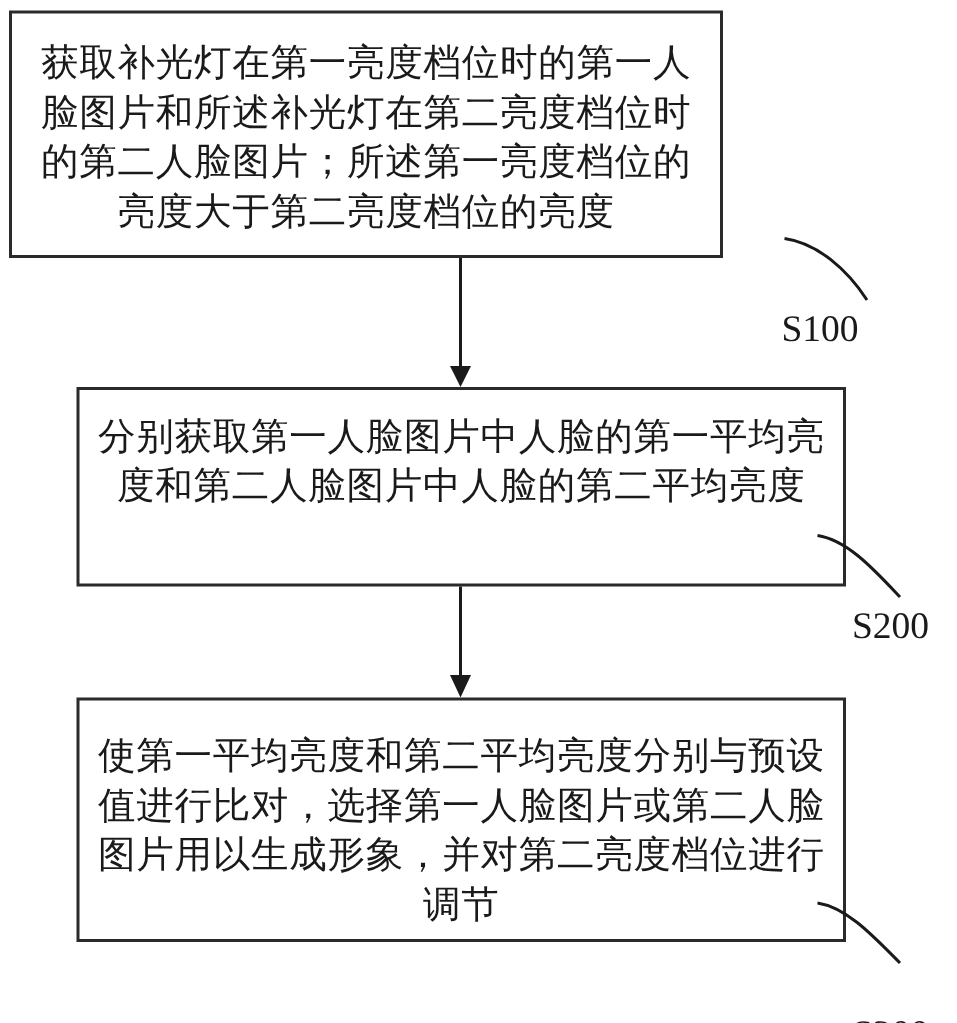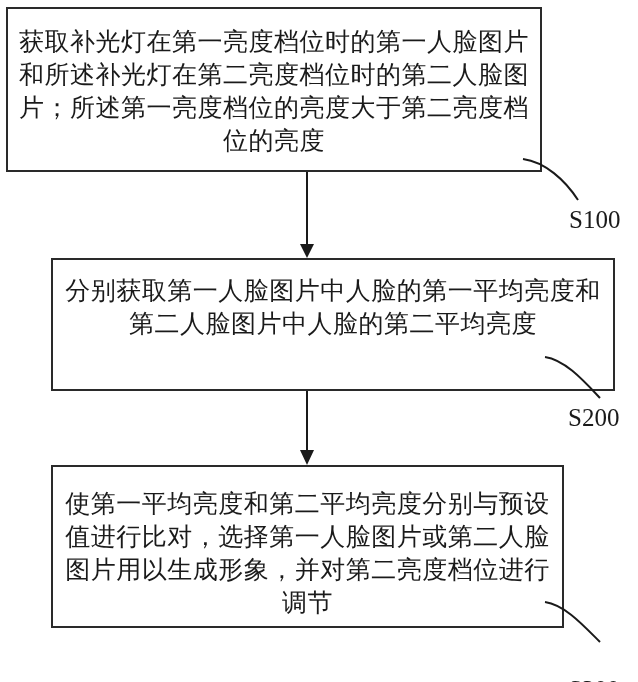--- a/index.html
+++ b/index.html
@@ -1,26 +1,26 @@
 <!DOCTYPE html>
 <html><head>
 <meta charset="utf-8">
 <style>
   html, body { margin:0; padding:0; background:#fff; }
   body { width:638px; height:682px; position:relative; overflow:hidden;
          font-family:"DejaVu Serif","Liberation Serif",serif; color:#1a1a1a; }
   .box { position:absolute; border:2px solid #2a2a2a; background:#fff; box-sizing:border-box;
          display:flex; align-items:flex-start; justify-content:center; }
   .box .txt { text-align:center; font-size:25px; line-height:33px; letter-spacing:0.5px; }
-  #b1 { left:6px; top:7px; width:536px; height:165px; padding:16px 8px 0 8px; }
-  #b2 { left:51px; top:258px; width:564px; height:133px; padding:14px 8px 0 8px; }
+  #b1 { left:6px; top:7px; width:476px; height:165px; padding:16px 8px 0 8px; }
+  #b2 { left:51px; top:258px; width:513px; height:133px; padding:14px 8px 0 8px; }
   #b3 { left:51px; top:465px; width:513px; height:163px; padding:20px 8px 0 8px; }
   svg.overlay { position:absolute; left:0; top:0; width:638px; height:682px; pointer-events:none; }
   .lbl { position:absolute; font-family:"Liberation Serif","DejaVu Serif",serif; font-size:25px; color:#1a1a1a; }
-  #l1 { left:569px; top:206px;text-align:center; }
+  #l1 { left:521px; top:206px;text-align:center; }
   #l2 { left:568px; top:404px; }
   #l3 { left:568px; top:676px; }
 </style>
 </head>
 <body>
 
 <div class="box" id="b1">
   <div class="txt">获取补光灯在第一亮度档位时的第一人脸图片和所述补光灯在第二亮度档位时的第二人脸图片；所述第一亮度档位的亮度大于第二亮度档位的亮度</div>
 </div>
 <div class="box" id="b2">

